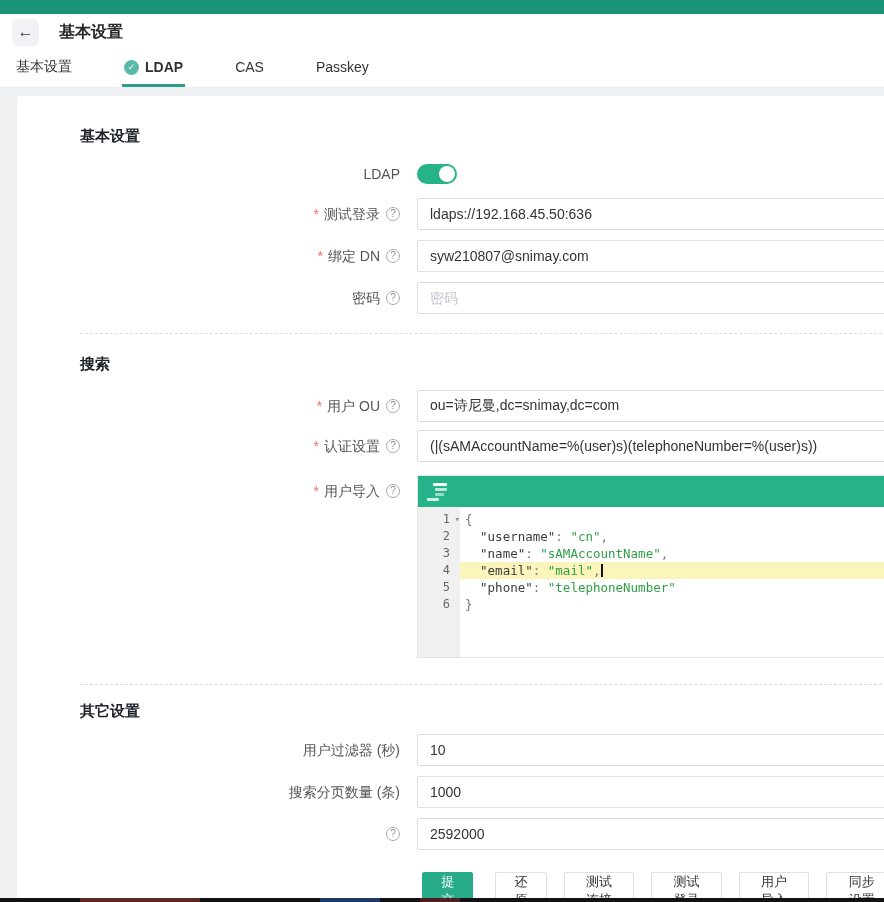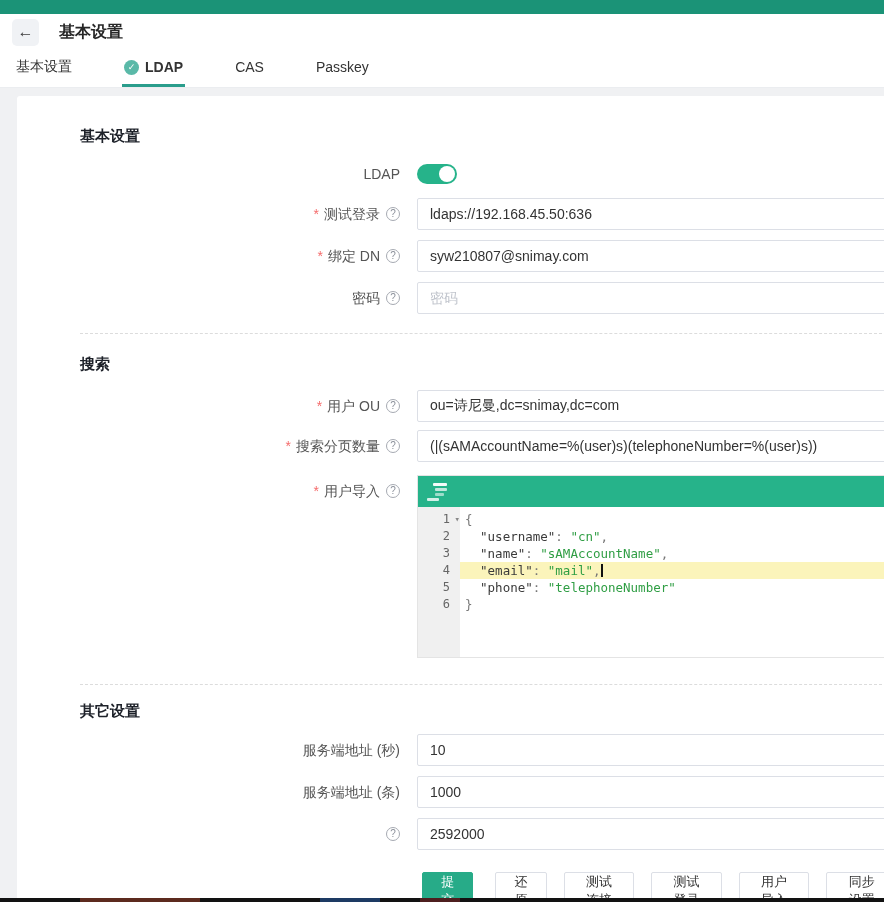--- a/index.html
+++ b/index.html
@@ -178,21 +178,21 @@
             </span>
         </div>
         <div class="control">
           <input class="text-input" type="text" value="ou=诗尼曼,dc=snimay,dc=com" style="">
         </div>
       </div>
 
       <div class="form-row" style="margin-bottom:13px">
         <div class="label">
           <span class="req">*</span>
-          <span>搜索分页数量</span>
+          <span>认证设置</span>
           <span class="help-icon">
               <span>?</span>
             </span>
         </div>
         <div class="control">
           <input class="text-input" type="text" value="(|(sAMAccountName=%(user)s)(telephoneNumber=%(user)s))" style="">
         </div>
       </div>
 
       <div class="form-row top-align" style="margin-bottom:0">
@@ -242,30 +242,30 @@
           </div>
         </div>
       </div>
 
       <hr class="sep2">
 
       <div class="section-title mt16 mb13">其它设置</div>
 
       <div class="form-row">
         <div class="label">
-          <span>服务端地址 (秒)</span>
+          <span>用户过滤器 (秒)</span>
         </div>
         <div class="control">
           <input class="text-input" type="text" value="10" style="">
         </div>
       </div>
 
       <div class="form-row">
         <div class="label">
-          <span>服务端地址 (条)</span>
+          <span>搜索分页数量 (条)</span>
         </div>
         <div class="control">
           <input class="text-input" type="text" value="1000" style="">
         </div>
       </div>
 
       <div class="form-row" style="margin-bottom:0">
         <div class="label">
           <span class="help-icon">
               <span>?</span>

